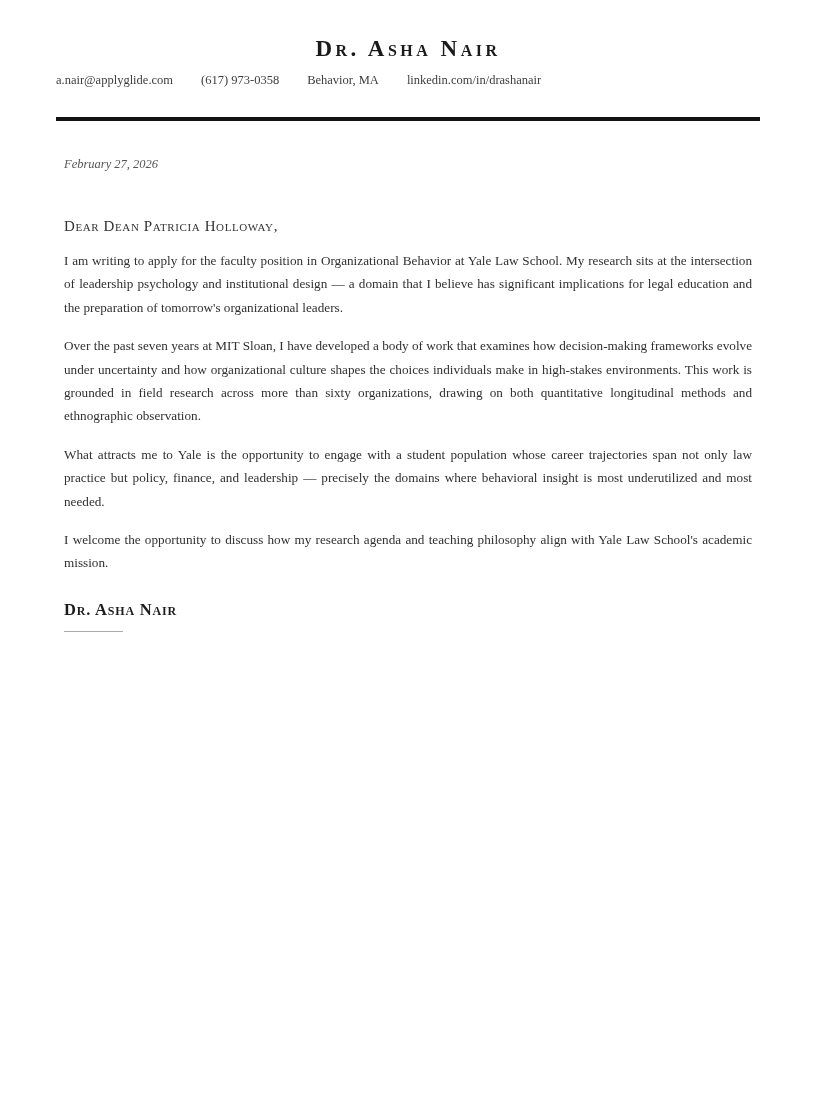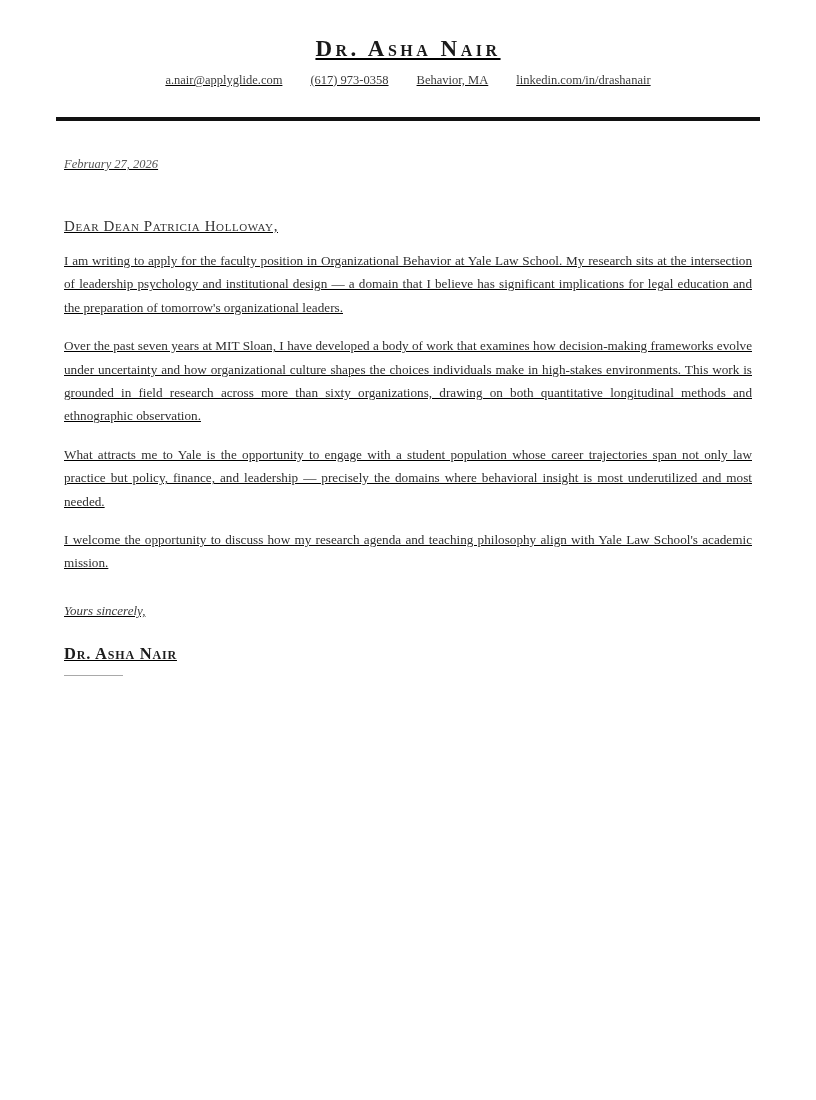--- a/index.html
+++ b/index.html
@@ -8,40 +8,38 @@
     font-family: "Liberation Serif", "DejaVu Serif", serif;
     width: 816px;
     height: 1100px;
     position: relative;
   }
   .page {
     width: 816px;
     height: 828px;
     background: #ffffff;
     overflow: hidden;
-    text-decoration: underline;
   }
 
   
   .letterhead {
     margin: 0 56px;
     padding-top: 36px;
   }
   .name-title {
     text-align: center;
     font-size: 23px;
     font-weight: 700;
     font-variant: small-caps;
     letter-spacing: 3.5px;
     color: #1a1a1a;
   }
   .contact-row {
     margin-top: 11px;
     display: flex;
-    justify-content: center;
     gap: 28px;
     font-size: 12.5px;
     color: #3d3d3d;
   }
   .rule {
     margin-top: 29px;
     border-top: 3px solid #121212;
     height: 3px;
     border-bottom: 1.5px solid #121212;
   }
@@ -130,19 +128,18 @@
     <div class="date">February 27, 2026</div>
 
 
     <div class="salutation">Dear Dean Patricia Holloway,</div>
 
     <p class="body-paragraph first">I am writing to apply for the faculty position in Organizational Behavior at Yale Law School. My research sits at the intersection of leadership psychology and institutional design — a domain that I believe has significant implications for legal education and the preparation of tomorrow's organizational leaders.</p>
     <p class="body-paragraph">Over the past seven years at MIT Sloan, I have developed a body of work that examines how decision-making frameworks evolve under uncertainty and how organizational culture shapes the choices individuals make in high-stakes environments. This work is grounded in field research across more than sixty organizations, drawing on both quantitative longitudinal methods and ethnographic observation.</p>
     <p class="body-paragraph">What attracts me to Yale is the opportunity to engage with a student population whose career trajectories span not only law practice but policy, finance, and leadership — precisely the domains where behavioral insight is most underutilized and most needed.</p>
     <p class="body-paragraph">I welcome the opportunity to discuss how my research agenda and teaching philosophy align with Yale Law School's academic mission.</p>
 
-    <div class="closing">Yours sincerely,</div>
 
     <div class="signature-name">Dr. Asha Nair</div>
     <div class="signature-line"></div>
 
   </div>
 </div>
 
 </body></html>

